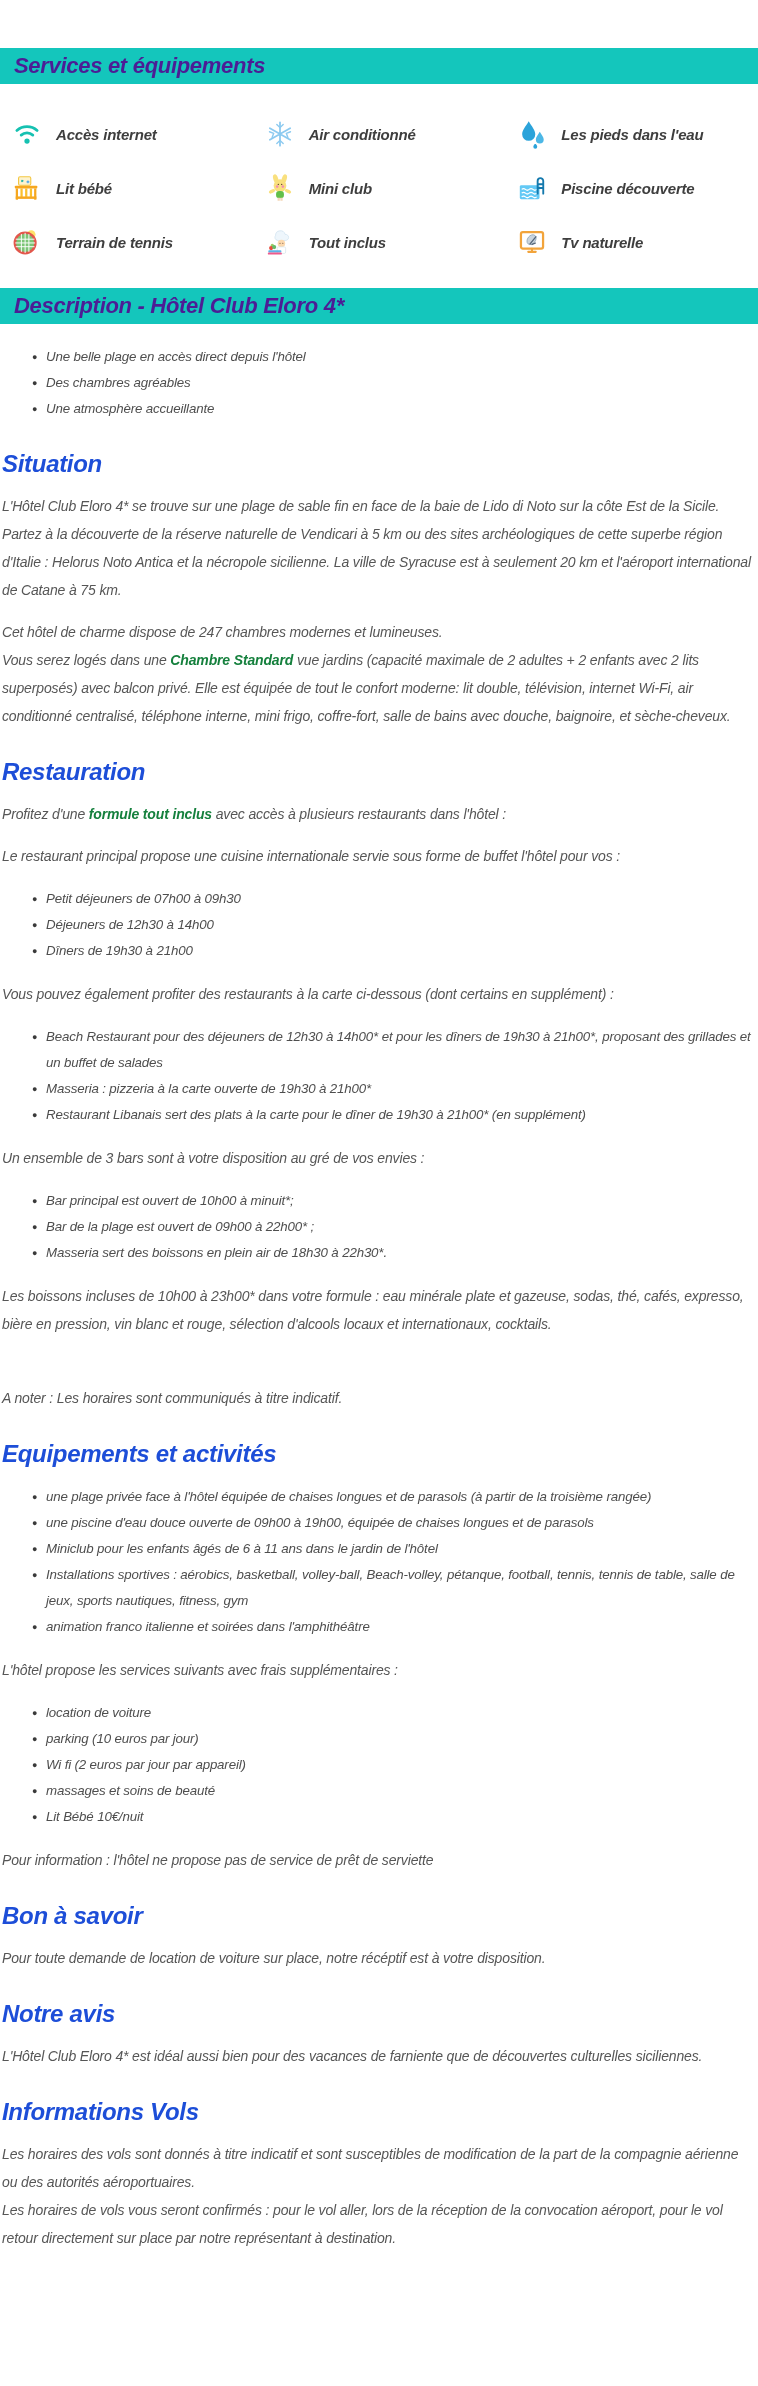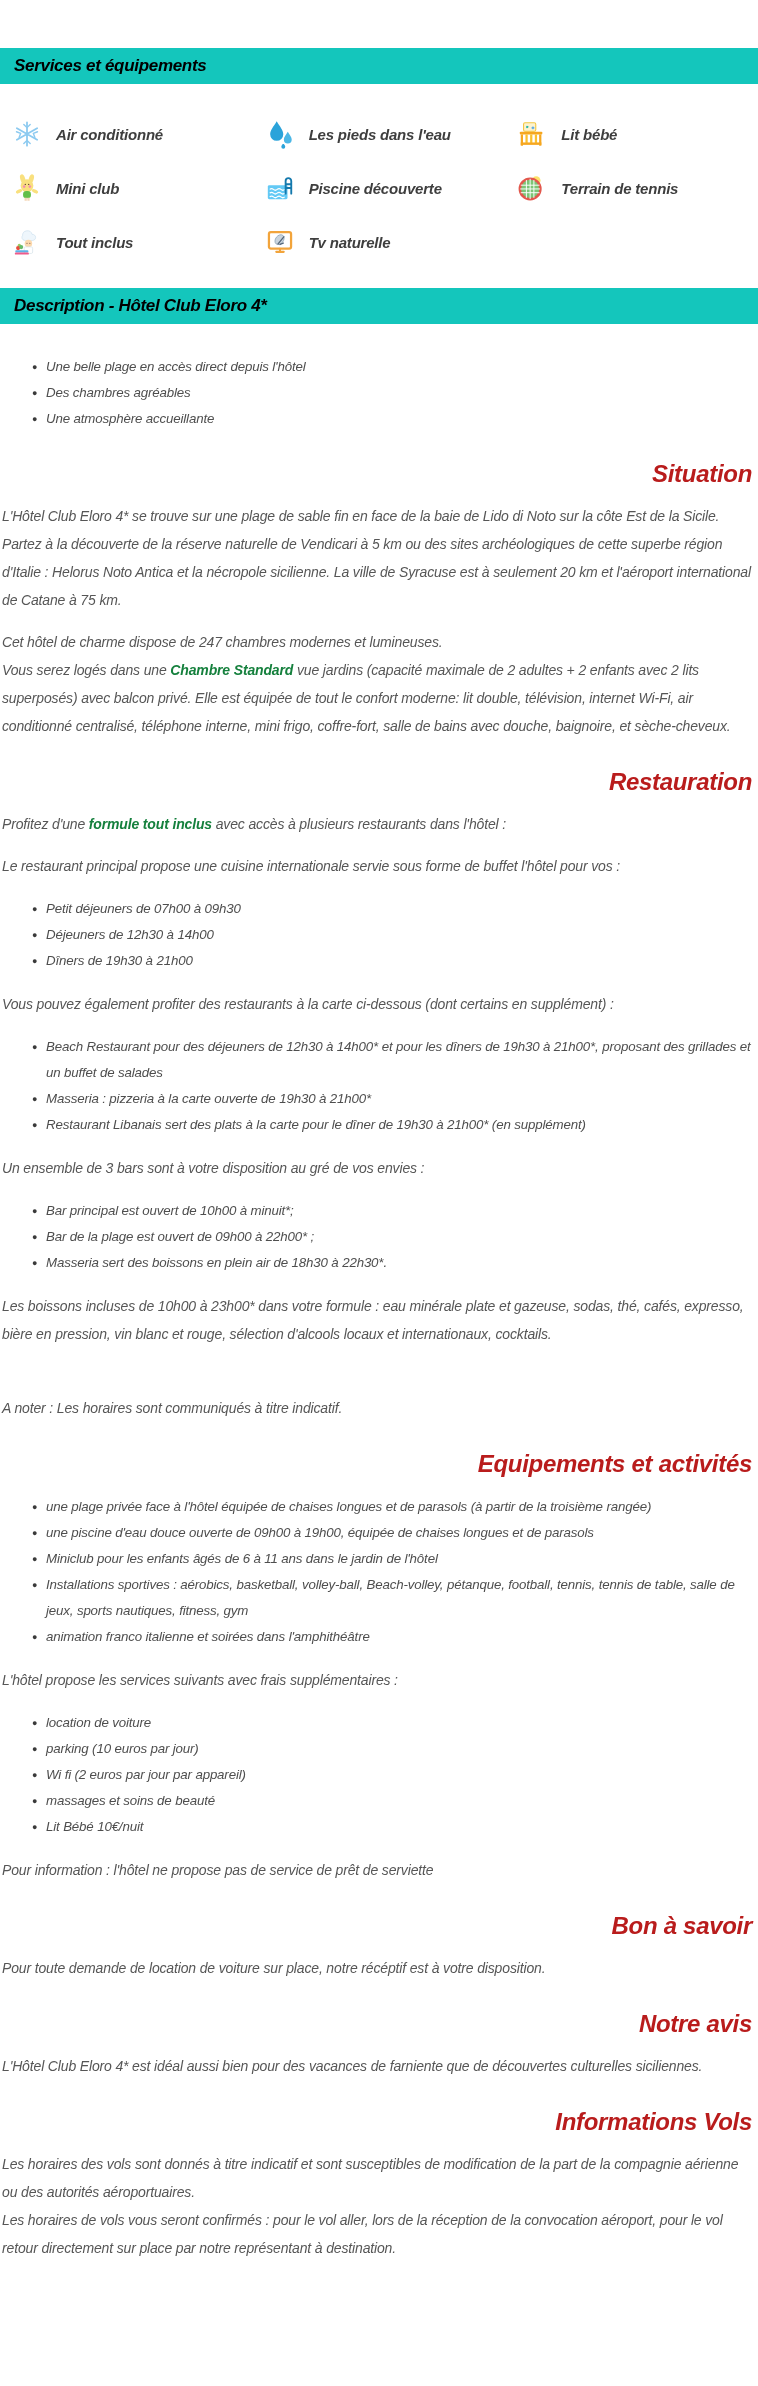--- a/index.html
+++ b/index.html
@@ -1,46 +1,56 @@
 <!DOCTYPE html>
 <html><head>
 <meta charset="utf-8">
 <style>
   html,body{margin:0;padding:0;background:#fff;}
   body{width:758px;font-family:"Liberation Sans",sans-serif;}
   .page{padding-top:48px;}
-  .section-bar{background:#14c6bc;color:#000000;height:36px;line-height:36px;
-    font-style:italic;font-weight:bold;font-size:17px;padding:0 14px;letter-spacing:-0.3px;}
+  .section-bar{background:#14c6bc;color:#4c1d95;height:36px;line-height:36px;
+    font-style:italic;font-weight:bold;font-size:22px;padding:0 14px;letter-spacing:-0.3px;}
   .services-grid{display:grid;grid-template-columns:repeat(3,1fr);
     padding:30px 0 26px;row-gap:14px;}
   .service{display:flex;align-items:center;height:40px;padding-left:12px;}
   .service .icon{width:30px;height:30px;flex:none;display:inline-flex;align-items:center;justify-content:center;}
   .service .label{font-style:italic;font-weight:bold;color:#3e3e3e;font-size:15px;
     margin-left:14px;letter-spacing:-0.2px;}
   .content{font-style:italic;padding:0 6px 0 2px;}
-  h2{color:#b91c1c;font-style:italic;font-weight:bold;font-size:24px;
-    margin:28px 0 6px;letter-spacing:-0.3px;text-align:right;}
+  h2{color:#1d4ed8;font-style:italic;font-weight:bold;font-size:24px;
+    margin:28px 0 6px;letter-spacing:-0.3px;}
   p.body{font-size:14px;line-height:28px;color:#565656;margin:14px 0;letter-spacing:-0.15px;}
   p.body b{color:#15803d;text-align:center;}
   ul.bullets{margin:16px 0;padding:0 0 0 30px;list-style:none;}
   ul.bullets li{position:relative;padding-left:14px;line-height:26px;
     font-size:13.3px;color:#4e4e4e;letter-spacing:-0.15px;}
   ul.bullets li::before{content:"\25CF";position:absolute;left:0;top:0;font-size:9px;color:#3a3a3a;}
   .gap{height:18px;}
 </style>
 </head>
 <body>
 
 <div class="page">
 
   <div class="section-bar">
     <span>Services et équipements</span>
   </div>
 
   <div class="services-grid">
+    <div class="service">
+      <span class="icon">
+          <svg viewBox="0 0 32 32" width="30" height="30">
+            <circle cx="16" cy="23.5" r="2.8" fill="#16c1b1"></circle>
+            <path d="M9.8 17.2a9.5 9.5 0 0 1 12.4 0" fill="none" stroke="#16c1b1" stroke-width="3" stroke-linecap="round"></path>
+            <path d="M5.2 12.2a16.4 16.4 0 0 1 21.6 0" fill="none" stroke="#16c1b1" stroke-width="3" stroke-linecap="round"></path>
+          </svg>
+        </span>
+      <span class="label">Accès internet</span>
+    </div>
     <div class="service">
       <span class="icon">
           <svg viewBox="0 0 32 32" width="30" height="30" fill="none" stroke="#8ccaf0" stroke-width="1.9" stroke-linecap="round">
             <path d="M16 3.5v25M5.2 9.8l21.6 12.4M5.2 22.2L26.8 9.8"></path>
             <path d="M12.6 5.8L16 9.2l3.4-3.4M12.6 26.2L16 22.8l3.4 3.4M4.8 13.6l4.4 1.8-1.6 4.4M27.2 13.6l-4.4 1.8 1.6 4.4" stroke-width="1.5"></path>
           </svg>
         </span>
       <span class="label">Air conditionné</span>
     </div>
     <div class="service">
@@ -141,21 +151,21 @@
       <span class="label">Tv naturelle</span>
     </div>
   </div>
 
   <div class="section-bar">
     <span>Description - Hôtel Club Eloro 4*</span>
   </div>
 
   <div class="content">
 
-    <ul class="bullets" style="margin-top:30px;margin-bottom:28px;font-style:italic;">
+    <ul class="bullets" style="margin-top:20px;margin-bottom:28px;font-style:italic;">
       <li>Une belle plage en accès direct depuis l'hôtel</li>
       <li>Des chambres agréables</li>
       <li>Une atmosphère accueillante</li>
     </ul>
 
     <h2>Situation</h2>
     <p class="body">L'Hôtel Club Eloro 4* se trouve sur une plage de sable fin en face de la baie de Lido di Noto sur la côte Est de la Sicile. Partez à la découverte de la réserve naturelle de Vendicari à 5 km ou des sites archéologiques de cette superbe région d'Italie : Helorus Noto Antica et la nécropole sicilienne. La ville de Syracuse est à seulement 20 km et l'aéroport international de Catane à 75 km.</p>
 
     <p class="body"><span>Cet hôtel de charme dispose de 247 chambres modernes et lumineuses.</span><br><span>Vous serez logés dans une </span><b>Chambre Standard</b><span> vue jardins (capacité maximale de 2 adultes + 2 enfants avec 2 lits superposés) avec balcon privé. Elle est équipée de tout le confort moderne: lit double, télévision, internet Wi-Fi, air conditionné centralisé, téléphone interne, mini frigo, coffre-fort, salle de bains avec douche, baignoire, et sèche-cheveux.</span></p>
 

